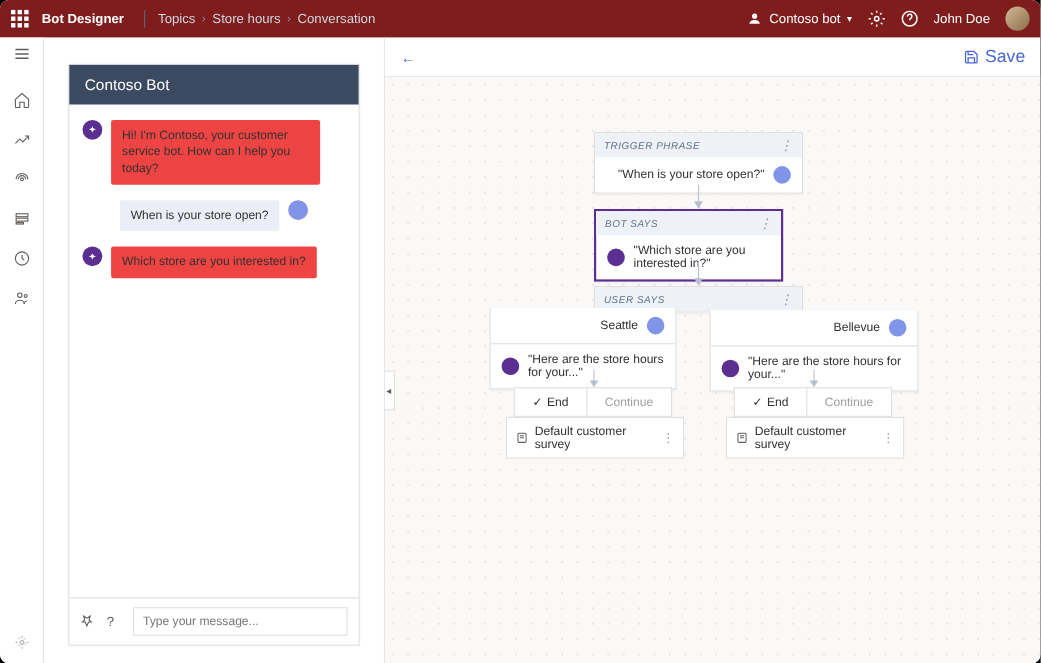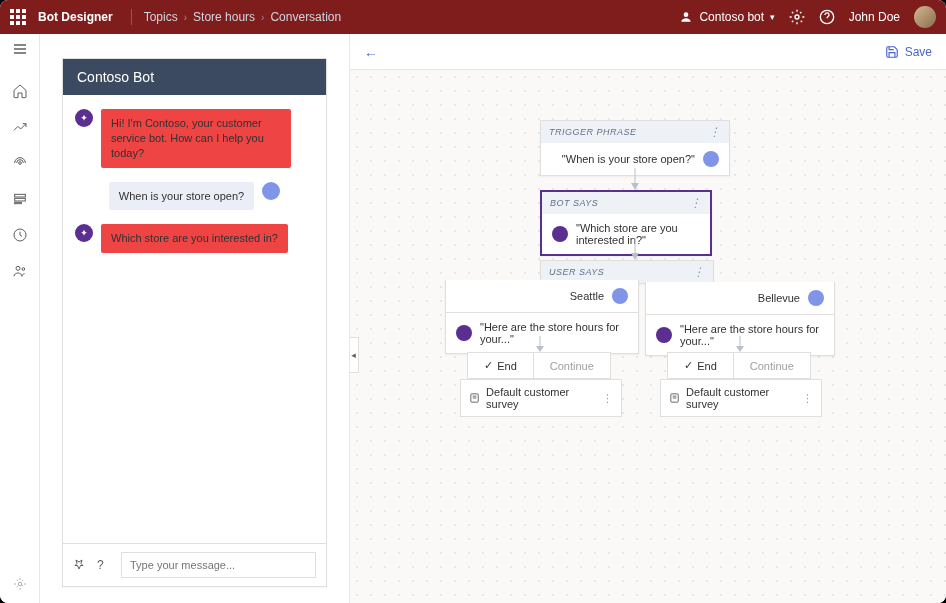--- a/index.html
+++ b/index.html
@@ -40,21 +40,21 @@
 .bubble { background: #ef4444; padding: 7px 10px; border-radius: 2px; font-size: 11px; color: #323130; max-width: 190px; line-height: 1.35; }
 .msg-row.user .bubble { background: #eceef7; }
 .chat-input-row { border-top: 1px solid #e1dfdd; padding: 8px 10px; display: flex; align-items: center; gap: 10px; }
 .chat-input-row .tool-icon { width: 14px; height: 14px; color: #605e5c; cursor: pointer; }
 .chat-input { flex: 1; border: 1px solid #e1dfdd; padding: 6px 8px; font-size: 11px; color: #605e5c; outline: none; }
 
 
 .canvas-wrap { flex: 1; display: flex; flex-direction: column; position: relative; }
 .canvas-toolbar { height: 36px; border-bottom: 1px solid #e6e6e6; display: flex; align-items: center; padding: 0 14px; }
 .back-arrow { color: #4a66d0; font-size: 14px; cursor: pointer; }
-.toolbar-right { margin-left: auto; display: flex; align-items: center; gap: 6px; color: #4a66d0; cursor: pointer; font-size: 12px; }
+.toolbar-right { margin-left: auto; display: flex; align-items: center; gap: 6px; color: #4a66d0; cursor: pointer; font-size: 16px; }
 .canvas { flex: 1; background: #faf9f8; background-image: radial-gradient(#e8e6e3 1px, transparent 1px); background-size: 14px 14px; position: relative; overflow: hidden; }
 .collapse-handle { position: absolute; left: -1px; top: 50%; width: 10px; height: 36px; background: #fff; border: 1px solid #e1dfdd; border-left: none; display: flex; align-items: center; justify-content: center; cursor: pointer; font-size: 9px; color: #605e5c; }
 
 
 .node { position: absolute; background: #fff; border: 1px solid #e1dfdd; box-shadow: 0 1px 2px rgba(0,0,0,.05); }
 .node-header { background: #eef2f7; padding: 4px 8px; font-size: 9px; letter-spacing: .5px; color: #60718a; display: flex; align-items: center; justify-content: space-between; text-transform: uppercase; font-style: italic; }
 .node-header .more { color: #8a97ab; cursor: pointer; font-size: 12px; }
 .node-content { padding: 8px 10px; display: flex; align-items: center; gap: 8px; font-size: 11px; color: #323130; }
 .node-content.right { justify-content: flex-end; }
 .node.selected { border: 2px solid #5b2e91; }
@@ -242,28 +242,28 @@
           <div class="node-header">
             <span>BOT SAYS</span>
             <span class="more">⋮</span>
           </div>
           <div class="node-content">
             <div class="small-bot-dot"></div>
             <span>"Which store are you interested in?"</span>
           </div>
         </div>
 
-        <div class="node" style="left:190px; top:190px; width:174px;">
+        <div class="node" style="left:190px; top:190px; width:190px;">
           <div class="node-header">
             <span>USER SAYS</span>
             <span class="more">⋮</span>
           </div>
         </div>
 
-        <div class="node" style="left:95px; top:210px; width:194px; border-top:none;">
+        <div class="node" style="left:95px; top:210px; width:170px; border-top:none;">
           <div class="node-content right">
             <span>Seattle</span>
             <div class="small-user-dot"></div>
           </div>
           <div class="node-content" style="border-top:1px solid #e1dfdd;">
             <div class="small-bot-dot"></div>
             <span>"Here are the store hours for your..."</span>
           </div>
         </div>
         <div class="end-row" style="left:117px; top:282px;">

